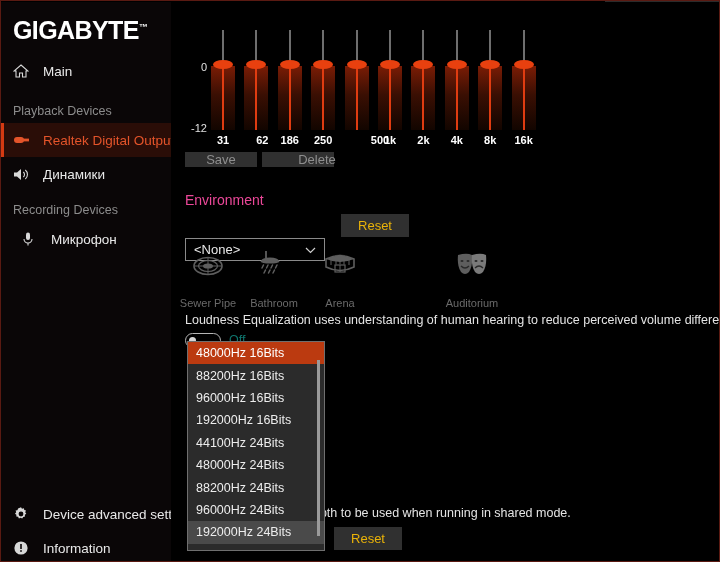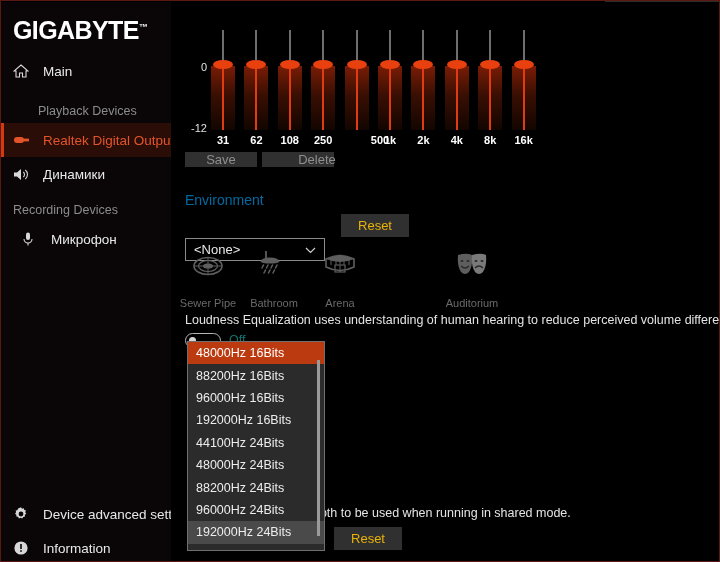--- a/index.html
+++ b/index.html
@@ -196,21 +196,21 @@
     font-size: 13px;
     display: flex;
     align-items: center;
     justify-content: center;
     border: none;
   }
 
   
   .section-title {
     position: absolute;
-    color: #0369a1;
+    color: #ec4899;
     font-size: 14px;
   }
   .combo {
     position: absolute;
     box-sizing: border-box;
     background: #000;
     border: 1px solid #8a8a8a;
     color: #e8e8e8;
     font-size: 13px;
     display: flex;
@@ -350,21 +350,21 @@
 
     <div class="navitem" style="top:52px;">
       <span class="ico">
         <svg width="16" height="16" viewBox="0 0 16 16">
             <path d="M8 2 L15 8 L13 8 L13 14 L9.5 14 L9.5 10 L6.5 10 L6.5 14 L3 14 L3 8 L1 8 Z" fill="none" stroke="#d8d8d8" stroke-width="1.1"></path>
           </svg>
       </span>
       <span class="lbl">Main</span>
     </div>
 
-    <div class="navgroup-label" style="top:102px;margin-left:25px;">Playback Devices</div>
+    <div class="navgroup-label" style="top:102px;">Playback Devices</div>
 
     <div class="navitem selected" style="top:121px;">
       <span class="ico">
         <svg width="18" height="12" viewBox="0 0 18 12">
             <rect x="1" y="3" width="10" height="6" rx="3" fill="#e4542a"></rect>
             <rect x="10" y="4.6" width="6" height="2.8" fill="#e4542a"></rect>
           </svg>
       </span>
       <span class="lbl">Realtek Digital Output</span>
     </div>
@@ -427,28 +427,28 @@
             <div class="eq-stem"></div>
             <div class="eq-thumb"></div>
           </div>
           <div class="eq-freq" style="left: 0px;">31</div>
           <div class="eq-band" style="left: 33.4px;">
             <div class="eq-track-top"></div>
             <div class="eq-fill"></div>
             <div class="eq-stem"></div>
             <div class="eq-thumb"></div>
           </div>
-          <div class="eq-freq" style="left: 33.4px;">62</div>
+          <div class="eq-freq" style="left: 33.4px; text-align: right;">62</div>
           <div class="eq-band" style="left: 66.8px;">
             <div class="eq-track-top"></div>
             <div class="eq-fill"></div>
             <div class="eq-stem"></div>
             <div class="eq-thumb"></div>
           </div>
-          <div class="eq-freq" style="left: 66.8px;">108</div>
+          <div class="eq-freq" style="left: 66.8px;">186</div>
           <div class="eq-band" style="left: 100.2px;">
             <div class="eq-track-top"></div>
             <div class="eq-fill"></div>
             <div class="eq-stem"></div>
             <div class="eq-thumb"></div>
           </div>
           <div class="eq-freq" style="left: 100.2px;">250</div>
           <div class="eq-band" style="left: 133.6px;">
             <div class="eq-track-top"></div>
             <div class="eq-fill"></div>

